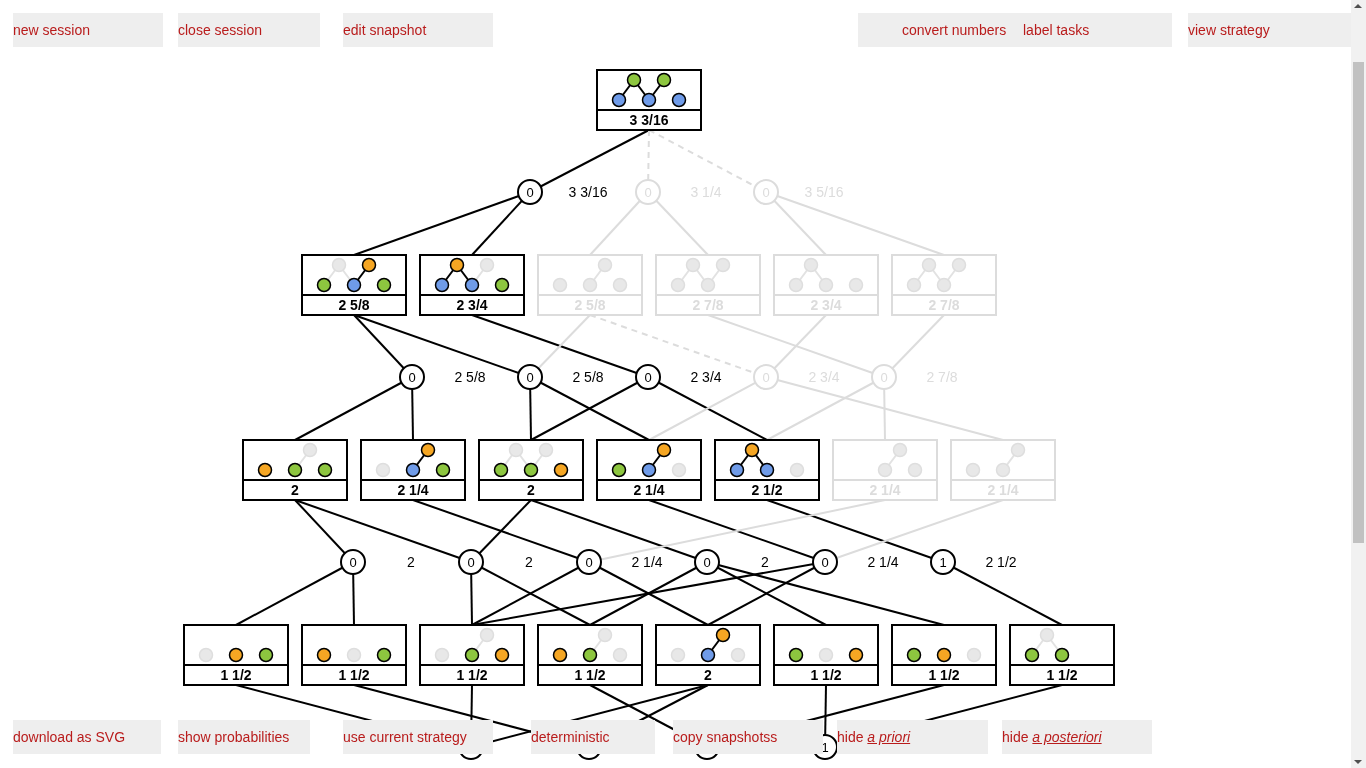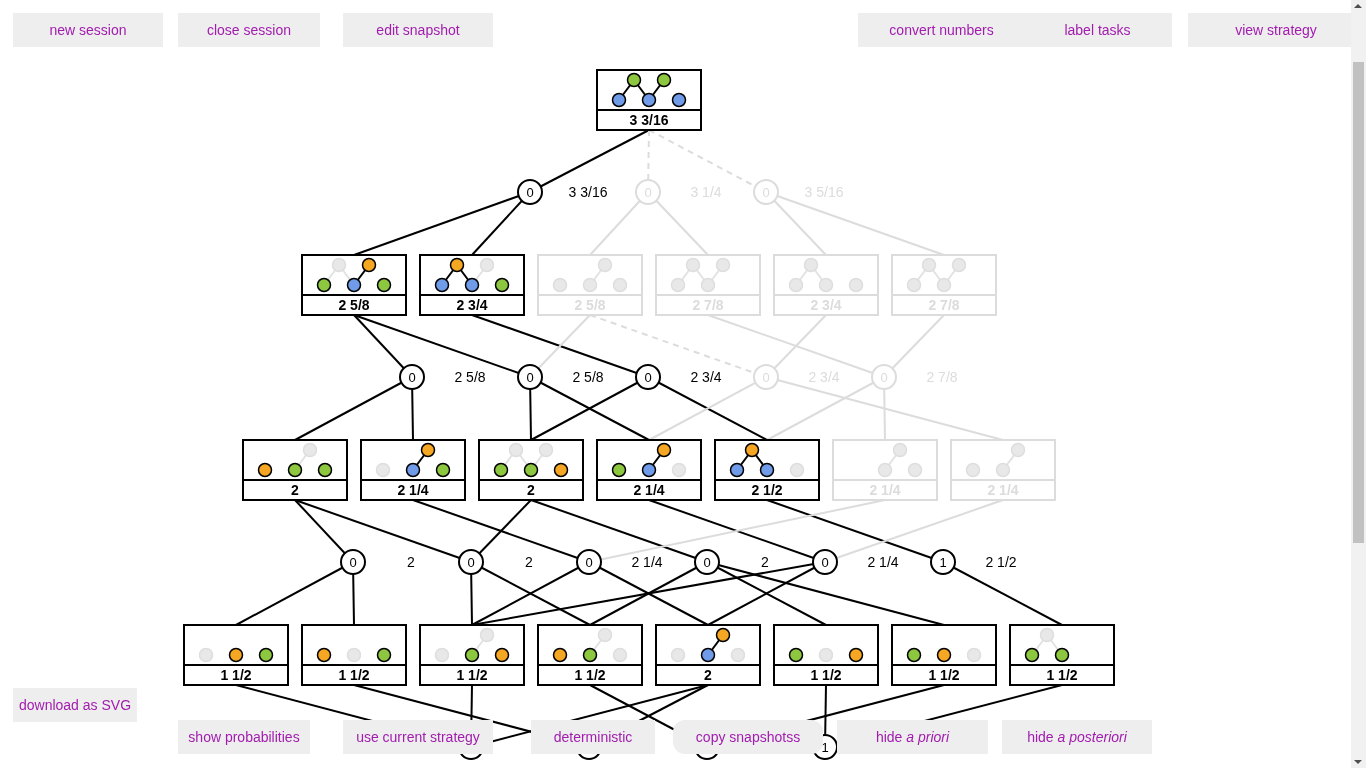--- a/index.html
+++ b/index.html
@@ -1,31 +1,31 @@
 <!DOCTYPE html>
 <html><head>
 <meta charset="utf-8">
 <style>
   html, body { margin:0; padding:0; background:#fff; }
   body { width:1366px; height:768px; overflow:hidden; position:relative; font-family:"Liberation Sans", sans-serif; }
-  .btn { position:absolute; height:34px; background:#eeeeee; color:#a21caf; font-size:14px; line-height:34px; text-align:center; border:none; cursor:pointer; font-family:"Liberation Sans", sans-serif; padding:0; }
-  .btn i { font-style:italic; }
+  .btn { position:absolute; height:34px; background:#eeeeee; color:#b91c1c; font-size:14px; line-height:34px; text-align:left; border:none; cursor:pointer; font-family:"Liberation Sans", sans-serif; padding:0; }
+  .btn i { font-style:italic;text-decoration:underline; }
   #tree { position:absolute; left:0; top:0; }
   .scrollbar { position:absolute; right:0; top:0; width:15px; height:768px; background:#f1f1f1; }
   .scrollbar .thumb { position:absolute; left:2px; width:11px; top:62px; height:481px; background:#c1c1c1; }
   .scrollbar .arrow-up { position:absolute; left:3px; top:4px; width:0; height:0; border-left:4px solid transparent; border-right:4px solid transparent; border-bottom:4px solid #505050; }
   .scrollbar .arrow-down { position:absolute; left:3px; bottom:4px; width:0; height:0; border-left:4px solid transparent; border-right:4px solid transparent; border-top:4px solid #505050; }
 </style>
 </head>
 <body>
 
 <button class="btn" style="left:13px;top:13px;width:150px;">new session</button>
 <button class="btn" style="left:178px;top:13px;width:142px;">close session</button>
 <button class="btn" style="left:343px;top:13px;width:150px;">edit snapshot</button>
-<button class="btn" style="left:858px;top:13px;width:167px;">convert numbers</button>
+<button class="btn" style="left:858px;top:13px;width:167px;padding-left:44px;">convert numbers</button>
 <button class="btn" style="left:1023px;top:13px;width:149px;">label tasks</button>
 <button class="btn" style="left:1188px;top:13px;width:176px;">view strategy</button>
 
 <svg id="tree" width="1351" height="768">
     <line x1="649" y1="130" x2="530" y2="192" stroke="#000" stroke-width="2"></line>
     <line x1="649" y1="130" x2="648" y2="192" stroke="#dcdcdc" stroke-width="2" stroke-dasharray="6,5"></line>
     <line x1="649" y1="130" x2="766" y2="192" stroke="#dcdcdc" stroke-width="2" stroke-dasharray="6,5"></line>
     <line x1="530" y1="192" x2="354" y2="255" stroke="#000" stroke-width="2"></line>
     <line x1="530" y1="192" x2="472" y2="255" stroke="#000" stroke-width="2"></line>
     <line x1="648" y1="192" x2="590" y2="255" stroke="#dcdcdc" stroke-width="2"></line>
@@ -307,25 +307,25 @@
     <rect x="1010" y="625" width="104" height="60" fill="#fff" stroke="#000" stroke-width="2"></rect>
     <line x1="1010" y1="665" x2="1114" y2="665" stroke="#000" stroke-width="2"></line>
     <line x1="1032" y1="655" x2="1047" y2="635" stroke="#e2e2e2" stroke-width="2"></line>
     <line x1="1047" y1="635" x2="1062" y2="655" stroke="#e2e2e2" stroke-width="2"></line>
     <circle cx="1032" cy="655" r="6.5" fill="#8dc63f" stroke="#000" stroke-width="1.5"></circle>
     <circle cx="1047" cy="635" r="6.5" fill="#e8e8e8" stroke="#dedede" stroke-width="1.5"></circle>
     <circle cx="1062" cy="655" r="6.5" fill="#8dc63f" stroke="#000" stroke-width="1.5"></circle>
     <text x="1062" y="680" text-anchor="middle" font-size="14" font-weight="bold" fill="#000" font-family="Liberation Sans, sans-serif">1 1/2</text>
   </svg>
 
-<button class="btn" style="left:13px;top:688px;width:124px;">download as SVG</button>
+<button class="btn" style="left:13px;top:720px;width:148px;">download as SVG</button>
 <button class="btn" style="left:178px;top:720px;width:132px;">show probabilities</button>
 <button class="btn" style="left:343px;top:720px;width:150px;">use current strategy</button>
 <button class="btn" style="left:508px;top:720px;width:124px;margin-left:23px;">deterministic</button>
-<button class="btn" style="left:673px;top:720px;width:150px;border-radius:12px;">copy snapshotss</button>
+<button class="btn" style="left:673px;top:720px;width:150px;">copy snapshotss</button>
 <button class="btn" style="left:837px;top:720px;width:151px;"><span>hide </span><i>a priori</i></button>
 <button class="btn" style="left:1002px;top:720px;width:150px;"><span>hide </span><i>a posteriori</i></button>
 
 <div class="scrollbar">
   <div class="arrow-up"></div>
   <div class="thumb"></div>
   <div class="arrow-down"></div>
 </div>
 
 </body></html>

